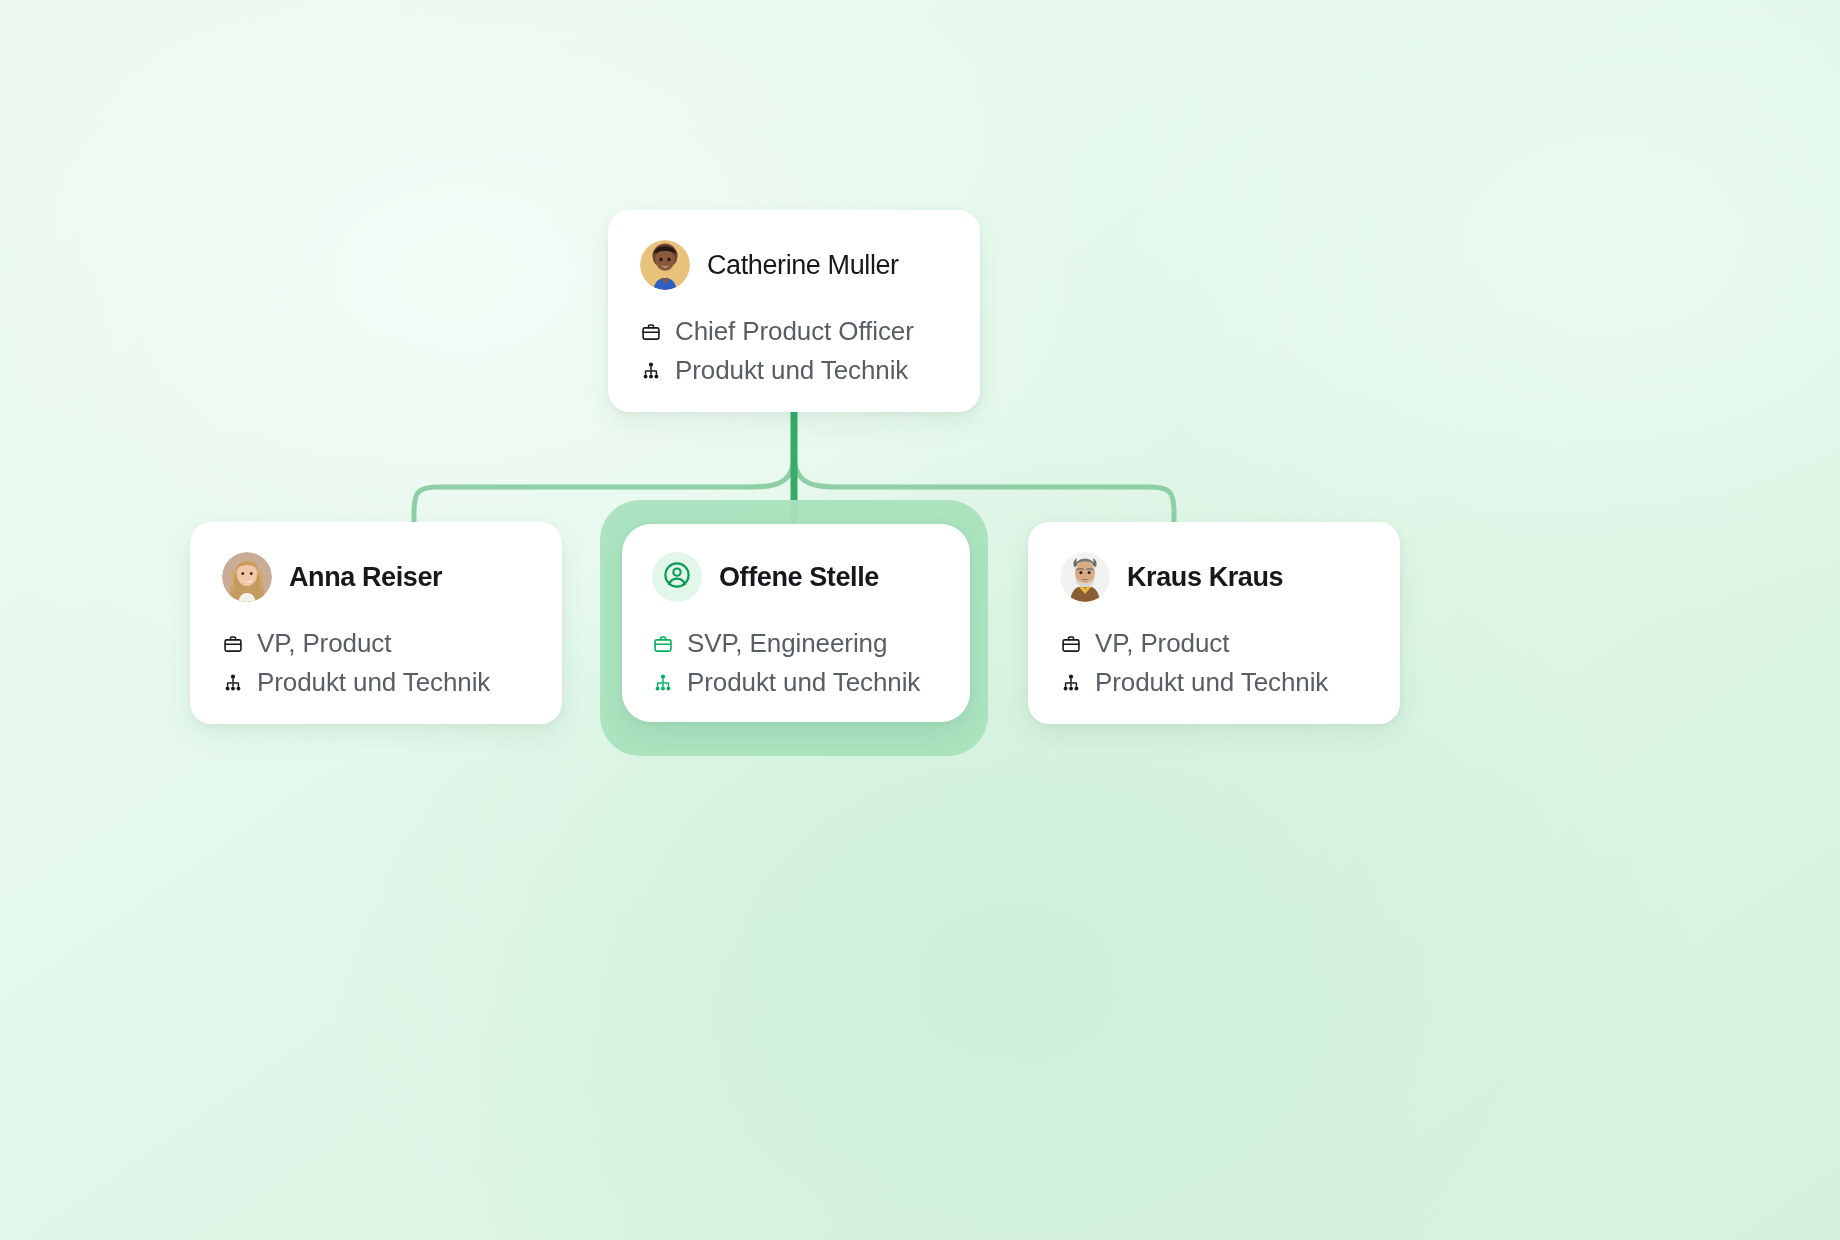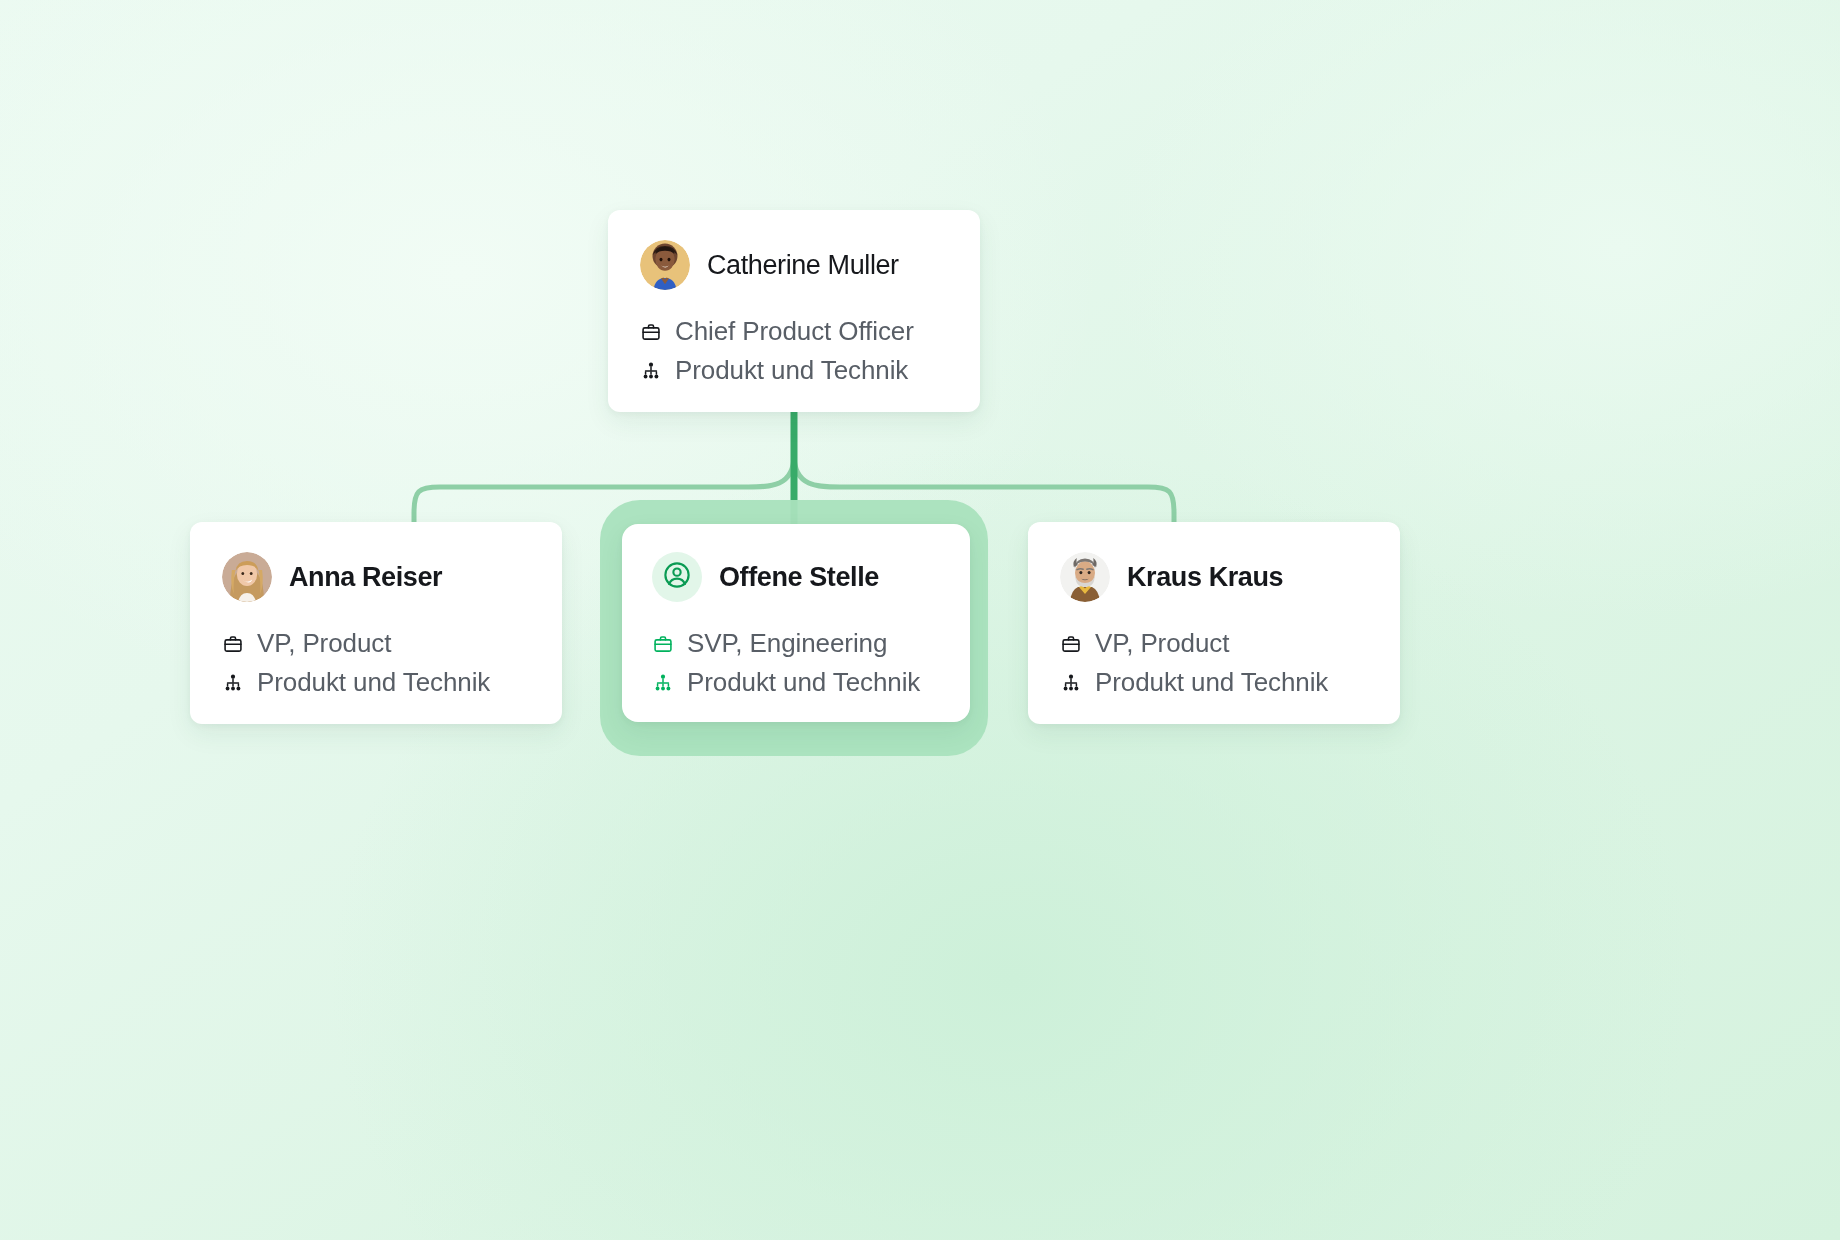--- a/index.html
+++ b/index.html
@@ -62,21 +62,21 @@
     top: 0;
     width: 1840px;
     height: 1240px;
     pointer-events: none;
   }
 
   
   .card {
     position: absolute;
     background: #ffffff;
-    border-radius: 12px;
+    border-radius: 21px;
     box-sizing: border-box;
     box-shadow: 0 10px 26px rgba(31, 86, 52, 0.075),
                 0 2px 6px rgba(31, 86, 52, 0.05);
   }
 
   .card-root {
     left: 608px;
     top: 210px;
     width: 372px;
     height: 202px;
@@ -103,21 +103,21 @@
     background: #a9e2bd;
     opacity: 0.95;
   }
   .card-open {
     position: absolute;
     left: 622px;
     top: 524px;
     width: 348px;
     height: 198px;
     padding: 28px 30px 24px 30px;
-    border-radius: 16px;
+    border-radius: 29px;
   }
 
   
   .card-head {
     display: flex;
     align-items: center;
     gap: 17px;
   }
   .avatar {
     width: 50px;

